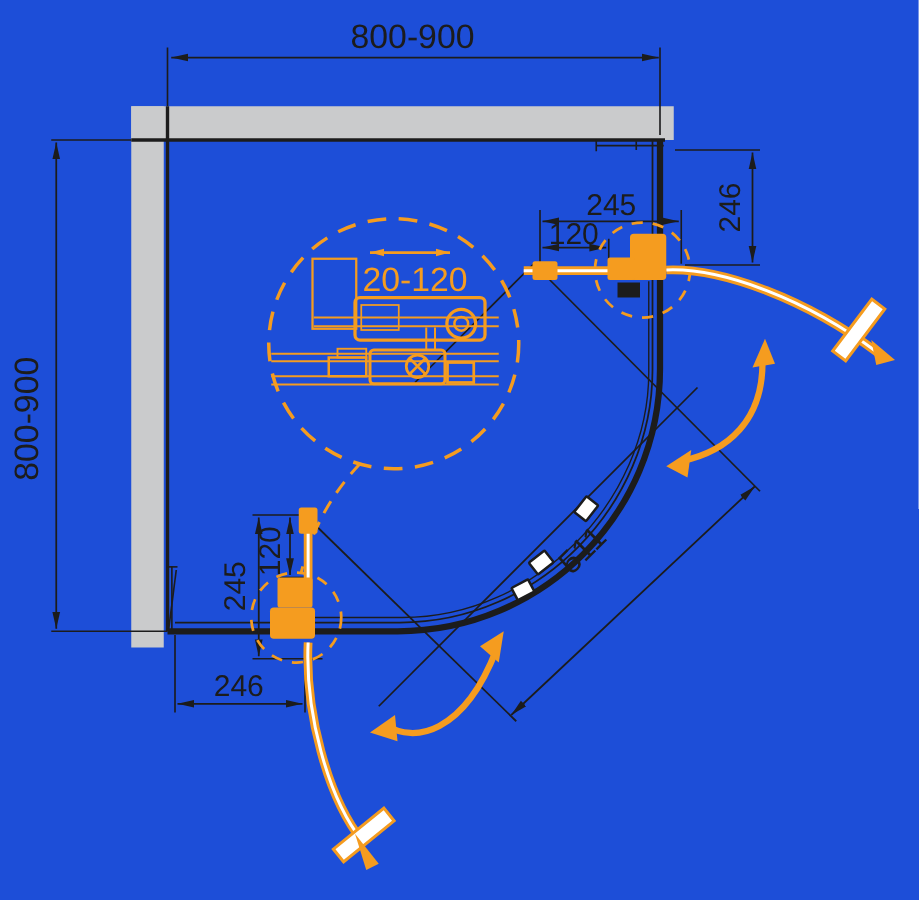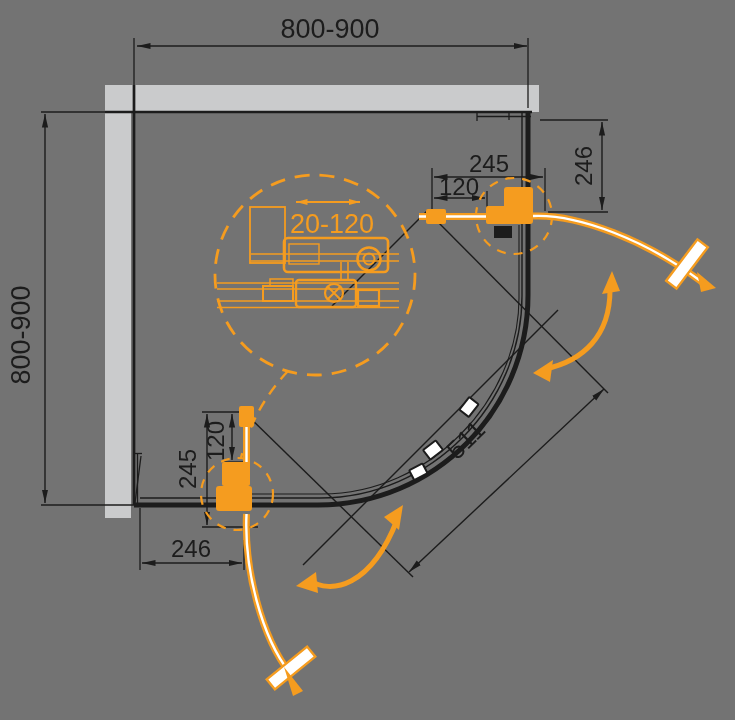--- a/index.html
+++ b/index.html
@@ -1,16 +1,16 @@
 <!DOCTYPE html>
 <html><head>
 <meta charset="utf-8">
 <style>
   html,body{margin:0;padding:0;background:#ffffff;}
-  .stage{position:relative;width:735px;height:720px;background:#737373;overflow:hidden;}
+  .stage{position:relative;width:735px;height:720px;background:#1d4ed8;overflow:hidden;}
   svg{display:block;}
   text{font-family:"Liberation Sans","DejaVu Sans",sans-serif;}
   .dim-txt{font-size:24px;fill:#1c1c1c;}
   .dim-txt-lg{font-size:27px;fill:#1c1c1c;}
   .dim-txt-diag{font-size:26px;fill:#1c1c1c;}
   .orange-txt{font-size:27px;fill:#F59C1F;}
   .thin{stroke:#1c1c1c;stroke-width:1.4;fill:none;}
   .hairline{stroke:#1c1c1c;stroke-width:1.3;fill:none;}
   .wallline{stroke:#1c1c1c;stroke-width:2.7;fill:none;}
   .glass-thick{stroke:#1c1c1c;stroke-width:5;fill:none;}

